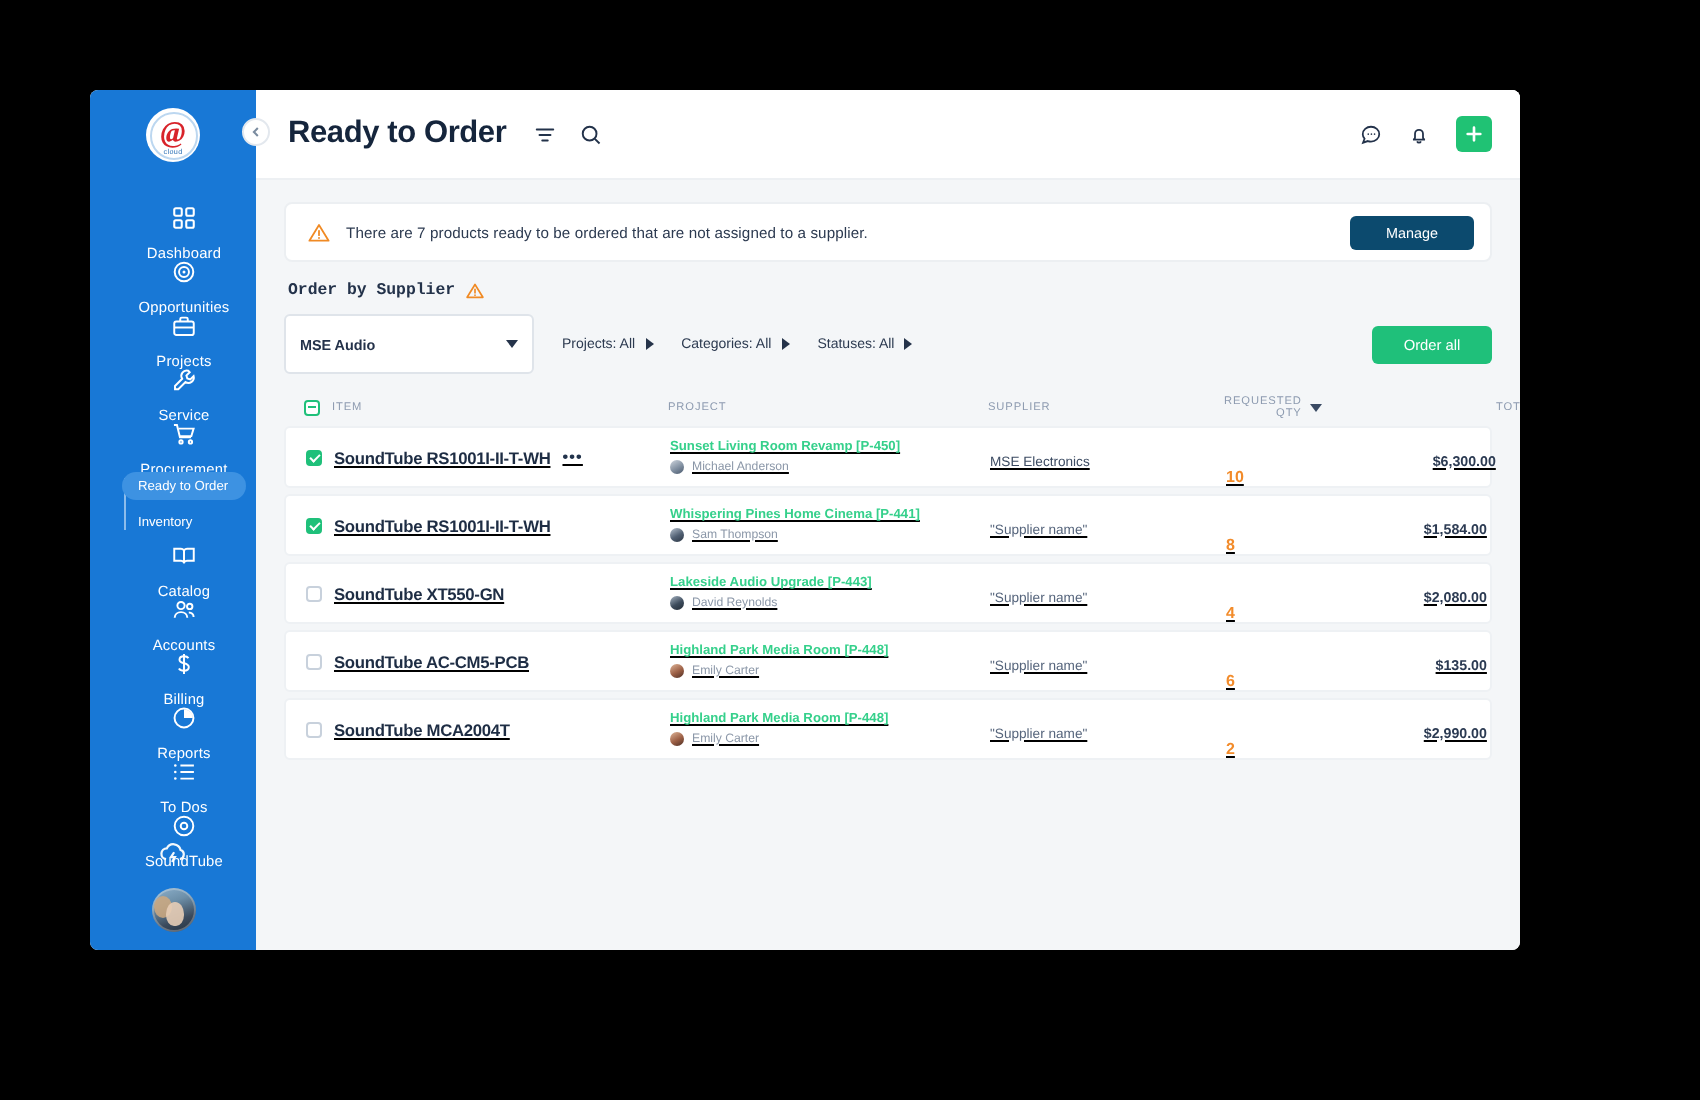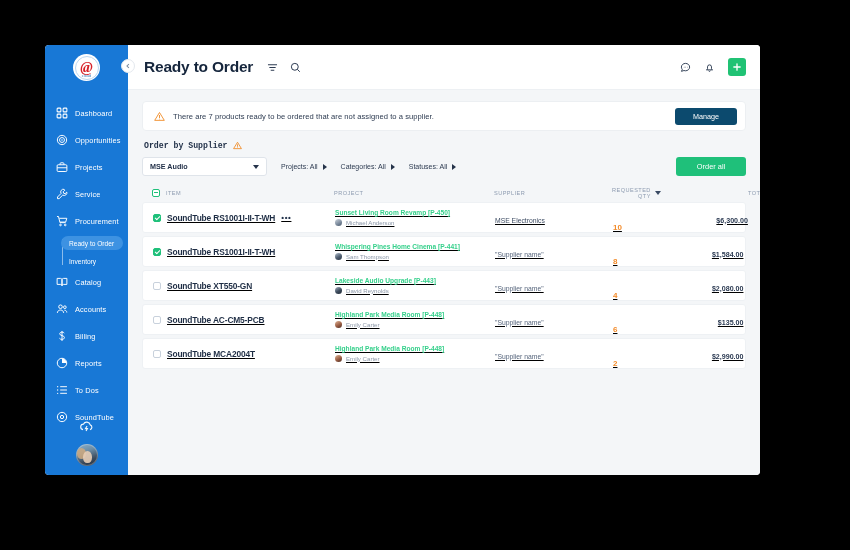--- a/index.html
+++ b/index.html
@@ -48,20 +48,21 @@
     position:absolute; bottom:3px; left:0; right:0;
     text-align:center; font-size:3.6px; color:#2a6fb5; letter-spacing:.2px;
   }
 
   .nav { margin-top:13px; }
   .nav-item {
     display:flex; align-items:center;
     height:20px; margin-bottom:0;
     padding-left:11px; gap:7px;
     cursor:pointer;
+    flex-direction:column;
   }
   .nav-item + .nav-item { margin-top:7px; }
   .nav-ico {
     width:12px; height:12px; flex:0 0 12px;
     display:flex; align-items:center; justify-content:center;
     color:#ffffff;
   }
   .nav-ico svg { width:12px; height:12px; display:block; }
   .nav-label {
     font-size:7.4px; color:#ffffff; letter-spacing:.12px; white-space:nowrap;
@@ -157,32 +158,32 @@
   }
 
   .sect-title-row{display:flex;align-items:center;gap:5px;margin:10px 0 7px 2px;}
   .sect-title{font-size:8.2px;font-weight:700;color:#23324a;font-family:Liberation Mono, monospace;}
   .sect-warn{width:9px;height:9px;color:#f08a24;}
   .sect-warn svg{width:9px;height:9px;display:block;}
 
   
   .filterbar{display:flex;align-items:center;gap:0;margin-bottom:7px;}
   .select{
-    width:125px;height:19px;background:#fff;border:1px solid #dfe4ea;
+    width:125px;height:30px;background:#fff;border:1px solid #dfe4ea;
     border-radius:3px;display:flex;align-items:center;padding:0 7px;
     cursor:pointer;
   }
   .select-val{font-size:7.2px;color:#24324a;flex:1;font-weight:600;}
   .caret{width:0;height:0;border-left:3px solid transparent;border-right:3px solid transparent;border-top:4px solid #25334a;}
   .fpill{display:flex;align-items:center;gap:5px;margin-left:14px;cursor:pointer;}
   .fpill-label{font-size:7px;color:#2c3a50;}
   .caret-r{width:0;height:0;border-top:3px solid transparent;border-bottom:3px solid transparent;border-left:4px solid #25334a;}
   .order-all{
     margin-left:auto;background:#1fc07a;color:#fff;border:none;border-radius:3px;
-    height:19px;width:70px;font-size:7.4px;cursor:pointer;font-family:inherit;
+    height:19px;width:60px;font-size:7.4px;cursor:pointer;font-family:inherit;
   }
 
   
   .table{ }
   .thead{
     display:flex;align-items:center;height:19px;
     background:#f4f6f8;padding:0 11px 0 10px;
   }
   .th{font-size:5.6px;color:#8d9bb0;letter-spacing:.45px;text-transform:uppercase;}
   .col-check{flex:0 0 14px;display:flex;align-items:center;}

